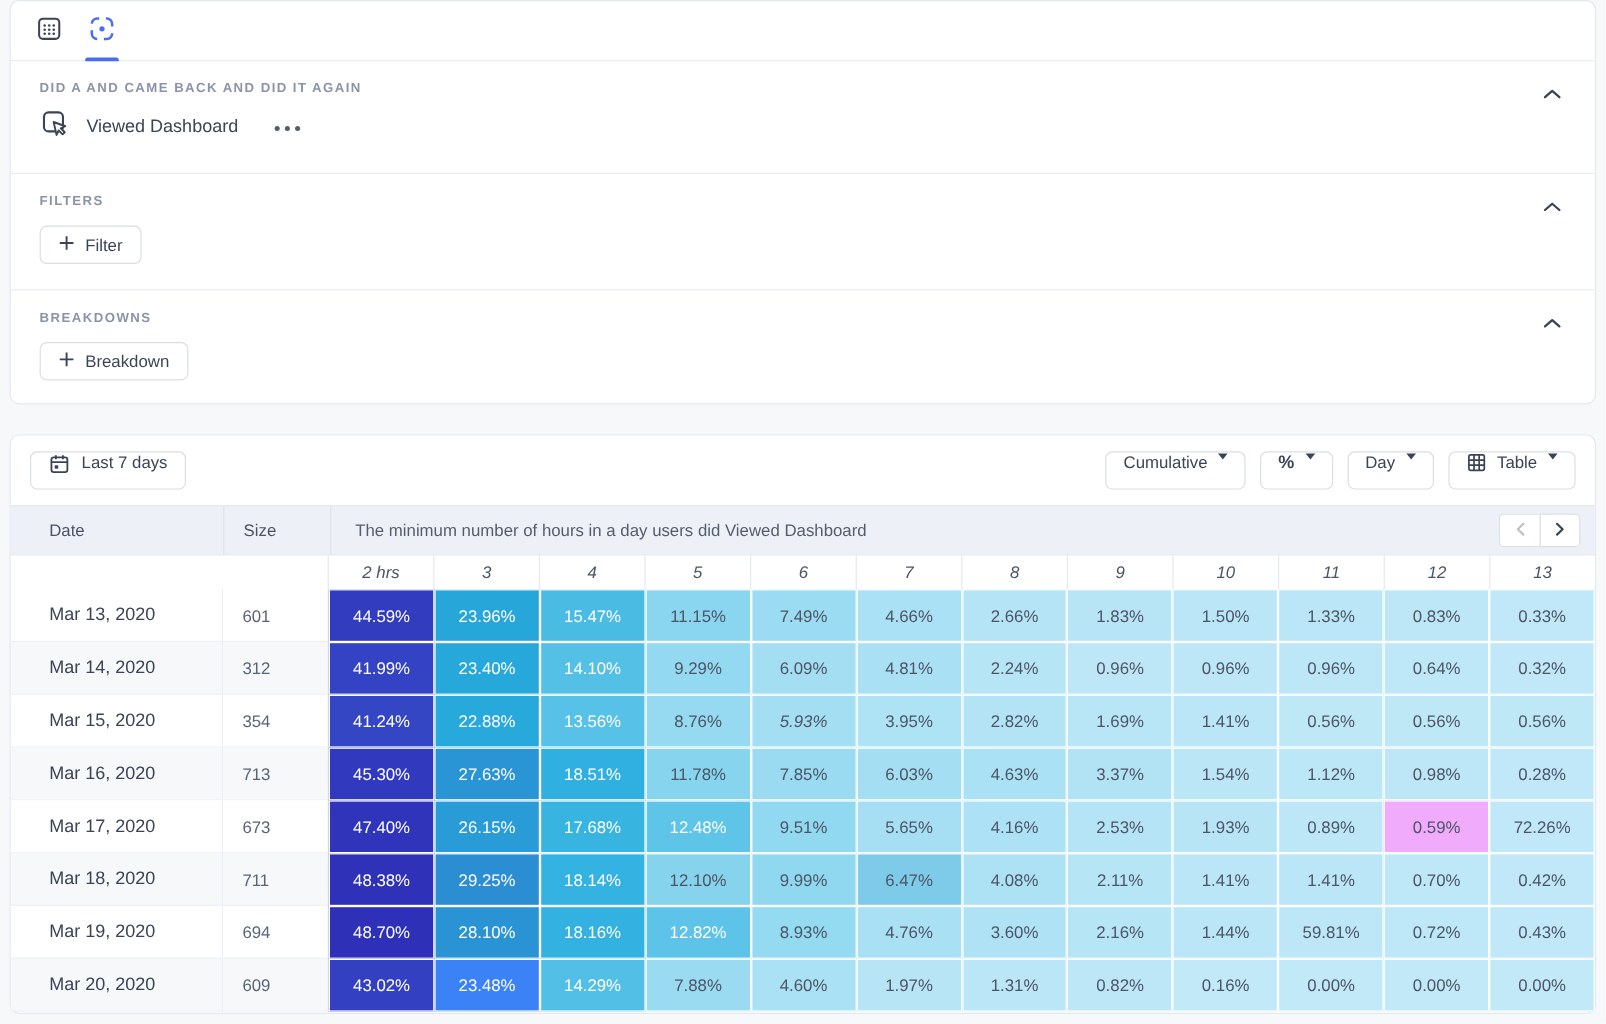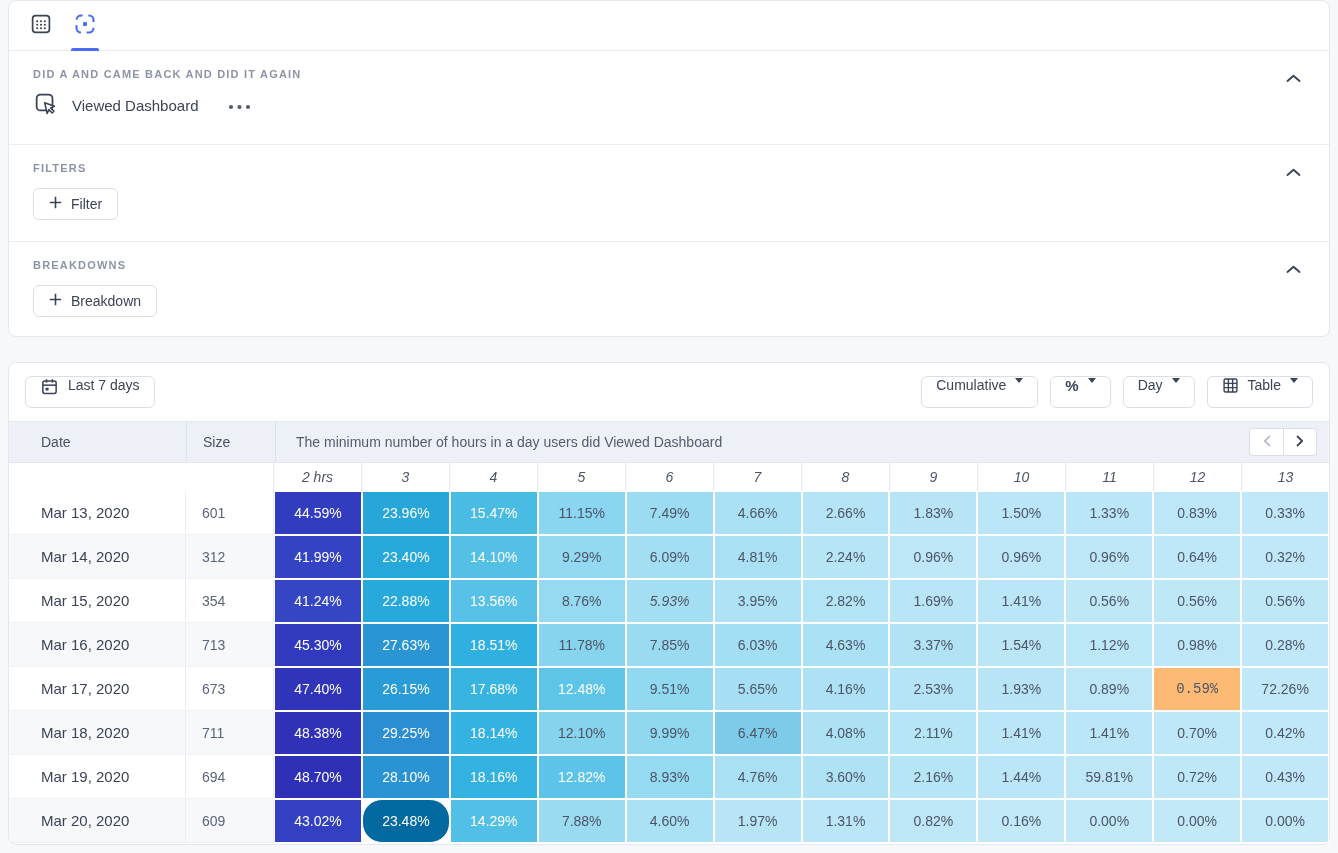--- a/index.html
+++ b/index.html
@@ -330,21 +330,21 @@
         <div class="cell-val" style="background: rgb(47, 52, 186); color: rgb(255, 255, 255);">47.40%</div>
         <div class="cell-val" style="background: rgb(41, 156, 215); color: rgb(255, 255, 255);">26.15%</div>
         <div class="cell-val" style="background: rgb(56, 180, 225); color: rgb(255, 255, 255);">17.68%</div>
         <div class="cell-val" style="background: rgb(95, 197, 232); color: rgb(255, 255, 255);">12.48%</div>
         <div class="cell-val" style="background: rgb(145, 217, 240); color: rgb(76, 85, 102);">9.51%</div>
         <div class="cell-val" style="background: rgb(166, 223, 244); color: rgb(76, 85, 102);">5.65%</div>
         <div class="cell-val" style="background: rgb(173, 225, 245); color: rgb(76, 85, 102);">4.16%</div>
         <div class="cell-val" style="background: rgb(181, 228, 246); color: rgb(76, 85, 102);">2.53%</div>
         <div class="cell-val" style="background: rgb(183, 229, 246); color: rgb(76, 85, 102);">1.93%</div>
         <div class="cell-val" style="background: rgb(189, 231, 247); color: rgb(76, 85, 102);">0.89%</div>
-        <div class="cell-val" style="background: #fdba74; color: rgb(76, 85, 102); font-family: Liberation Mono, monospace;">0.59%</div>
+        <div class="cell-val" style="background: #f0abfc; color: rgb(76, 85, 102);">0.59%</div>
         <div class="cell-val" style="background: rgb(192, 232, 248); color: rgb(76, 85, 102);">72.26%</div>
       </div>
       <div class="trow alt">
         <div class="cell-date">Mar 18, 2020</div>
         <div class="cell-size">711</div>
         <div class="cell-val" style="background: rgb(47, 50, 184); color: rgb(255, 255, 255);">48.38%</div>
         <div class="cell-val" style="background: rgb(43, 142, 210); color: rgb(255, 255, 255);">29.25%</div>
         <div class="cell-val" style="background: rgb(52, 178, 225); color: rgb(255, 255, 255);">18.14%</div>
         <div class="cell-val" style="background: rgb(134, 211, 238); color: rgb(76, 85, 102);">12.10%</div>
         <div class="cell-val" style="background: rgb(143, 216, 240); color: rgb(76, 85, 102);">9.99%</div>
@@ -369,21 +369,21 @@
         <div class="cell-val" style="background: rgb(182, 229, 246); color: rgb(76, 85, 102);">2.16%</div>
         <div class="cell-val" style="background: rgb(186, 230, 247); color: rgb(76, 85, 102);">1.44%</div>
         <div class="cell-val" style="background: rgb(189, 231, 247); color: rgb(76, 85, 102);">59.81%</div>
         <div class="cell-val" style="background: rgb(190, 232, 247); color: rgb(76, 85, 102);">0.72%</div>
         <div class="cell-val" style="background: rgb(192, 232, 248); color: rgb(76, 85, 102);">0.43%</div>
       </div>
       <div class="trow alt">
         <div class="cell-date">Mar 20, 2020</div>
         <div class="cell-size">609</div>
         <div class="cell-val" style="background: rgb(51, 64, 194); color: rgb(255, 255, 255);">43.02%</div>
-        <div class="cell-val" style="background: #0369a1; color: rgb(255, 255, 255); border-radius: 20px;">23.48%</div>
+        <div class="cell-val" style="background: #3b82f6; color: rgb(255, 255, 255);">23.48%</div>
         <div class="cell-val" style="background: rgb(82, 191, 230); color: rgb(255, 255, 255);">14.29%</div>
         <div class="cell-val" style="background: rgb(154, 219, 242); color: rgb(76, 85, 102);">7.88%</div>
         <div class="cell-val" style="background: rgb(171, 225, 244); color: rgb(76, 85, 102);">4.60%</div>
         <div class="cell-val" style="background: rgb(183, 229, 246); color: rgb(76, 85, 102);">1.97%</div>
         <div class="cell-val" style="background: rgb(187, 230, 247); color: rgb(76, 85, 102);">1.31%</div>
         <div class="cell-val" style="background: rgb(189, 231, 247); color: rgb(76, 85, 102);">0.82%</div>
         <div class="cell-val" style="background: rgb(193, 233, 248); color: rgb(76, 85, 102);">0.16%</div>
         <div class="cell-val" style="background: rgb(194, 233, 248); color: rgb(76, 85, 102);">0.00%</div>
         <div class="cell-val" style="background: rgb(194, 233, 248); color: rgb(76, 85, 102);">0.00%</div>
         <div class="cell-val" style="background: rgb(194, 233, 248); color: rgb(76, 85, 102);">0.00%</div>

